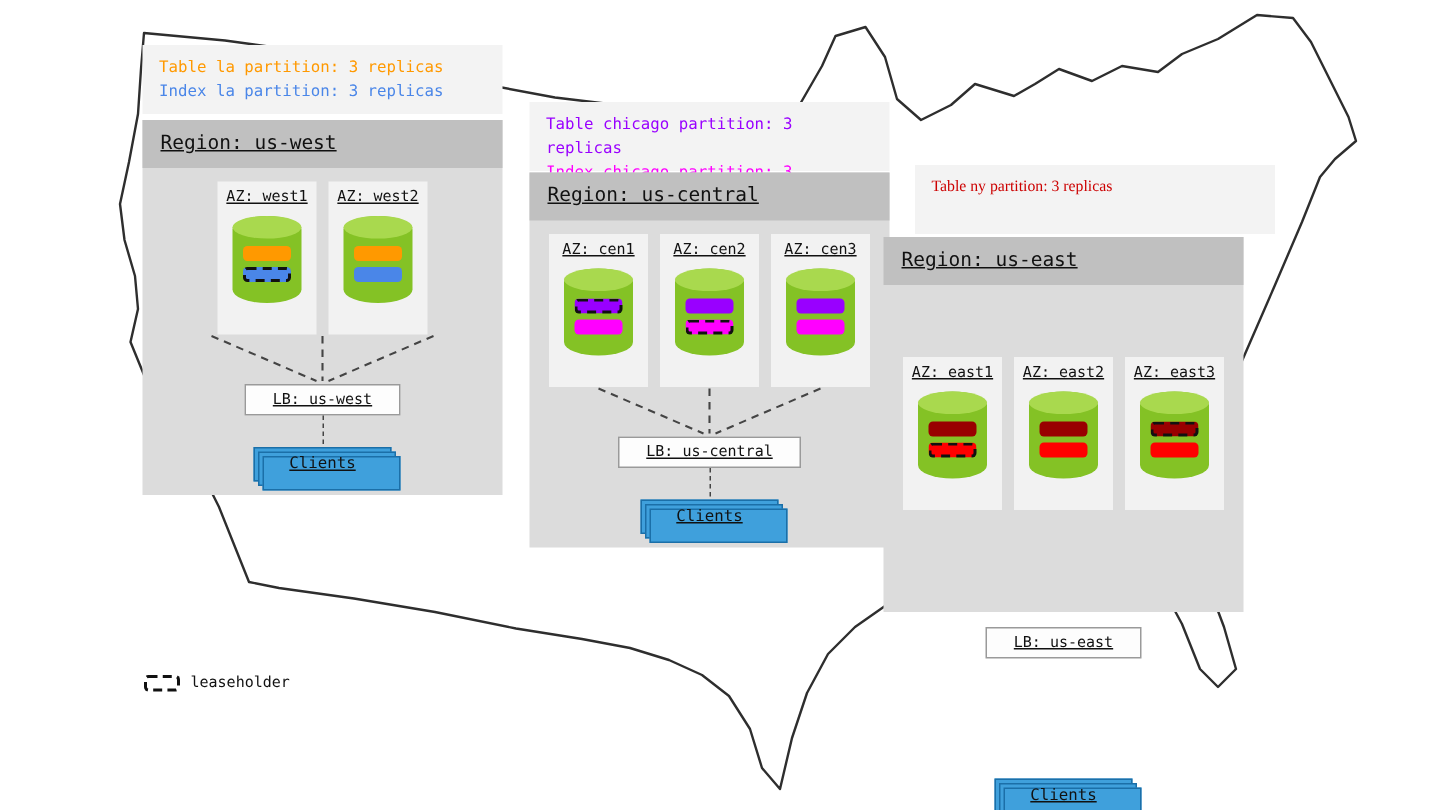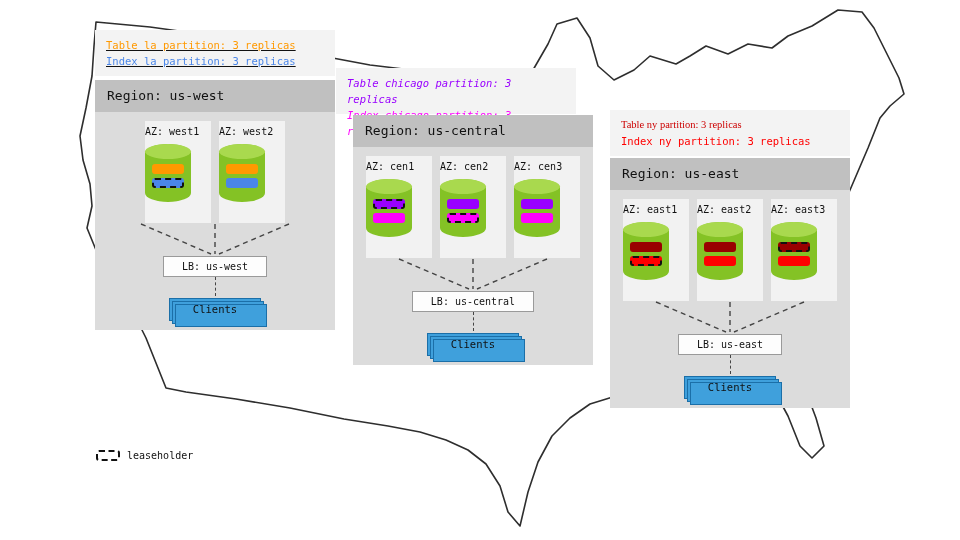--- a/index.html
+++ b/index.html
@@ -7,42 +7,42 @@
     position:relative; width:960px; height:540px; background:#fff; overflow:hidden;
     font-family:"DejaVu Sans Mono","Liberation Mono",monospace; color:#111;
   }
   .map-svg { position:absolute; left:0; top:0; z-index:0; }
 
   
   .label-box {
     position:absolute; z-index:2; width:240px; height:46px; box-sizing:border-box;
     background:var(--label_box_bg,#f3f3f3); padding:7px 11px; font-size:10.5px; line-height:16px;
   }
-  .pos-west-label    { left:95px;  top:30px;text-decoration:underline;  }
-  .pos-central-label { left:336px; top:68px;font-style:italic;  }
+  .pos-west-label    { left:95px;  top:30px;  }
+  .pos-central-label { left:353px; top:68px;  }
   .pos-east-label    { left:610px; top:110px; }
 
   
   .region {
     position:absolute; z-index:2; width:240px; height:250px; box-sizing:border-box;
     background:var(--region_bg,#dcdcdc);
-    display:flex; flex-direction:column; align-items:center;
+    display:flex; flex-direction:column; align-items:center;text-decoration:underline;
   }
   .pos-west    { left:95px;  top:80px;  }
   .pos-central { left:353px; top:115px; }
-  .pos-east    { left:610px; top:158px; }
+  .pos-east    { left:589px; top:158px;gap:39px; }
 
   .region-header {
     align-self:stretch; height:32px; line-height:32px; padding-left:12px;
     background:var(--region_header_bg,#c0c0c0); font-size:13px;
   }
   .az-row { display:flex; gap:8px; margin-top:9px; }
   .az {
     width:66px; height:102px; background:var(--az_bg,#f2f2f2);
-    display:flex; flex-direction:column; 
+    display:flex; flex-direction:column; align-items:center;
   }
   .az-label { font-size:10px; padding-top:5px; }
 
   
   .cylinder {
     position:relative; width:46px; height:58px; margin-top:7px;
     background:var(--cylinder_body,#84c225); border-radius:23px / 9px;
   }
   .cyl-top {
     position:absolute; top:0; left:0; width:46px; height:15px;
@@ -162,21 +162,20 @@
         <path class="dash" d="M120 1 L120 31"></path>
         <path class="dash" d="M194 1 L124 31"></path>
     </svg>
     <div class="lb-box">LB: us-central</div>
     <div class="vline"></div>
     <div class="clients">Clients</div>
   </div>
 
   <div class="label-box pos-east-label">
     <div style="color: rgb(204, 0, 0); font-family: Liberation Serif, serif;">Table ny partition: 3 replicas</div>
-    <div style="color: rgb(255, 0, 0);">Index ny partition: 3 replicas</div>
   </div>
 
   <div class="region pos-east">
     <div class="region-header">Region: us-east</div>
     <div class="az-row">
       <div class="az">
         <div class="az-label">AZ: east1</div>
         <div class="cylinder">
           <div class="cyl-top"></div>
           <div class="bar table-bar" style="background-color: rgb(153, 0, 0);"></div>

